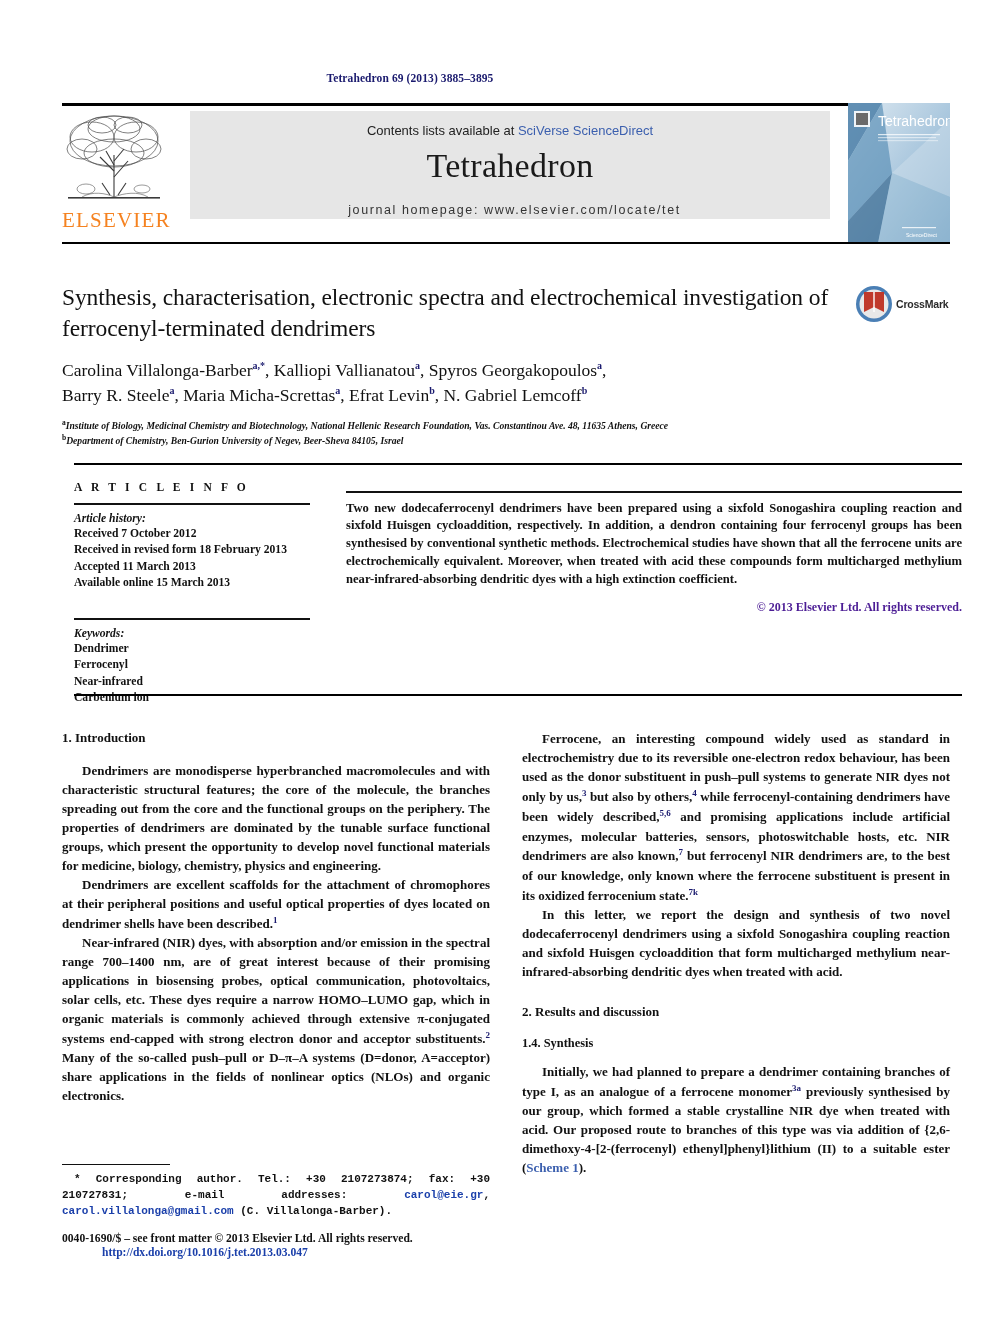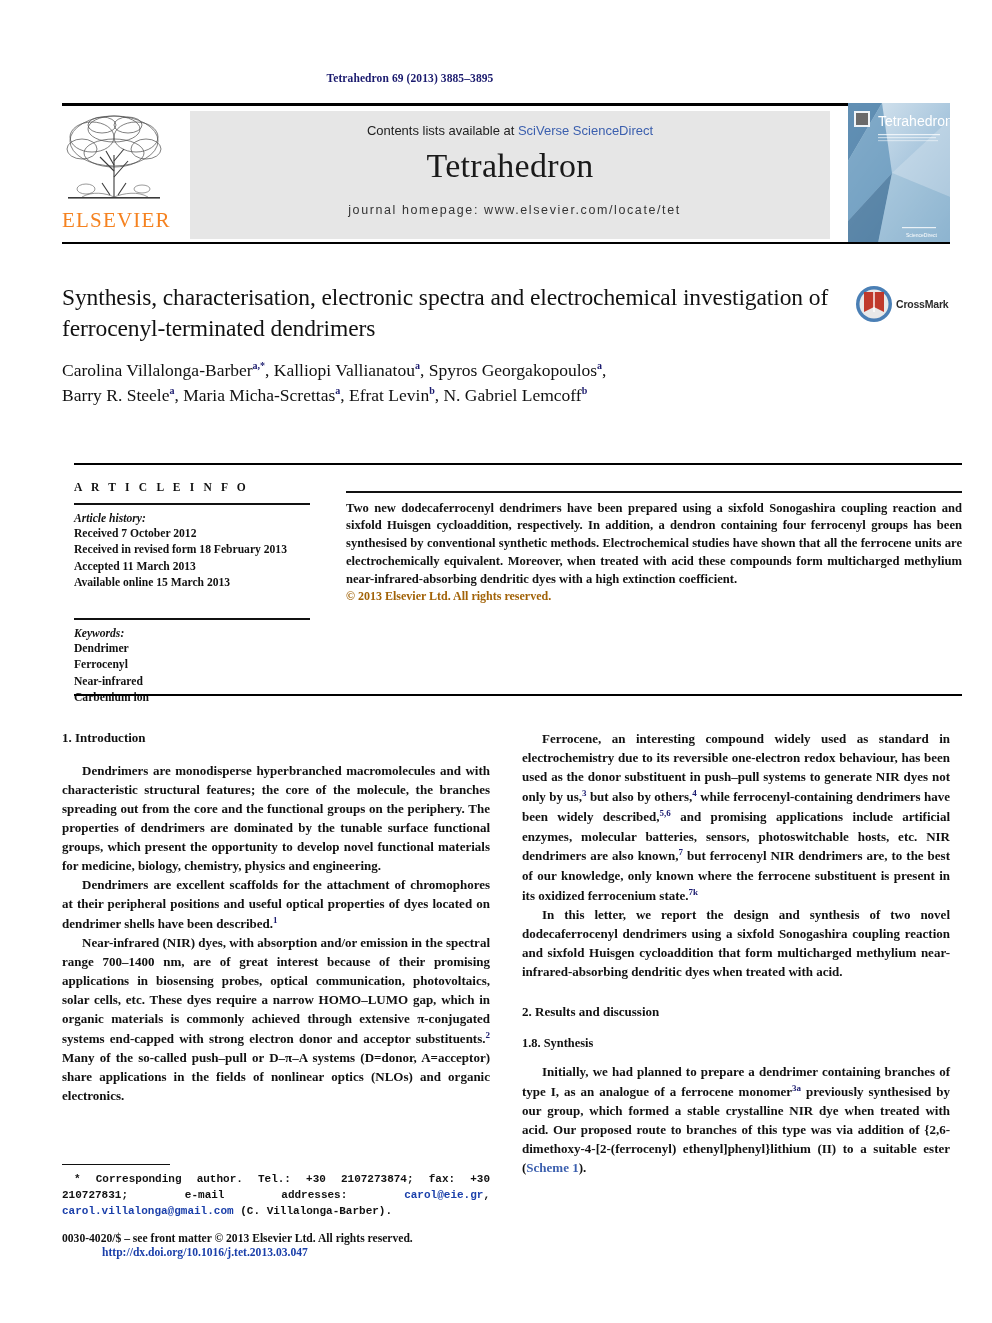--- a/index.html
+++ b/index.html
@@ -70,21 +70,21 @@
     color: #F58220;
     text-align: center;
     width: 108px;
     margin-top: 1px;
   }
   .center-panel {
     position: absolute;
     left: 128px;
     top: 8px;
     width: 640px;
-    height: 128px;
+    height: 108px;
     background: #e6e6e6;
   }
   .contents-line {
     text-align: center;
     font-family: "Liberation Sans", sans-serif;
     font-size: 13px;
     color: #222;
     padding-top: 12px;
   }
   .contents-line .sd-link {
@@ -252,24 +252,26 @@
   .info-gap { height: 17px; }
   .abstract-text {
     font-family: "Liberation Serif", serif;
     font-size: 12.6px;
     font-weight: bold;
     line-height: 1.42;
     text-align: justify;
     color: #111;
   }
   .copyright {
+    margin-top: 11px;
+    text-align: right;
     font-family: "Liberation Serif", serif;
     font-size: 12px;
     font-weight: bold;
-    color: #a16207;
+    color: #4c1d95;
   }
 
   
   .col {
     position: absolute;
     top: 718px;
     width: 428px;
     margin-top: 12px;
   }
   .col-left  { left: 62px; }
@@ -454,20 +456,22 @@
       </span><br>
       <span>
         <span>Barry R. Steele</span><sup>a</sup>,
         <span>Maria Micha-Screttas</span><sup>a</sup>,
         <span>Efrat Levin</span><sup>b</sup>,
         <span>N. Gabriel Lemcoff</span><sup>b</sup>
       </span>
     </div>
 
     <div class="affiliations">
+      <div><sup>a</sup><span>Institute of Biology, Medicinal Chemistry and Biotechnology, National Hellenic Research Foundation, Vas. Constantinou Ave. 48, 11635 Athens, Greece</span></div>
+      <div><sup>b</sup><span>Department of Chemistry, Ben-Gurion University of Negev, Beer-Sheva 84105, Israel</span></div>
     </div>
   </div>
 
   <div class="panel">
     <div class="panel-rule-top"></div>
 
     <div class="info-col">
       <div class="section-caps">A R T I C L E   I N F O</div>
       <div class="hr-thin short"></div>
       <div class="info-heading">Article history:</div>
@@ -497,29 +501,29 @@
     <h2 class="sec-head">1. Introduction</h2>
     <p class="body-text">Dendrimers are monodisperse hyperbranched macromolecules and with characteristic structural features; the core of the molecule, the branches spreading out from the core and the functional groups on the periphery. The properties of dendrimers are dominated by the tunable surface functional groups, which present the opportunity to develop novel functional materials for medicine, biology, chemistry, physics and engineering.</p>
     <p class="body-text">Dendrimers are excellent scaffolds for the attachment of chromophores at their peripheral positions and useful optical properties of dyes located on dendrimer shells have been described.<sup>1</sup></p>
     <p class="body-text">Near-infrared (NIR) dyes, with absorption and/or emission in the spectral range 700–1400 nm, are of great interest because of their promising applications in biosensing probes, optical communication, photovoltaics, solar cells, etc. These dyes require a narrow HOMO–LUMO gap, which in organic materials is commonly achieved through extensive π-conjugated systems end-capped with strong electron donor and acceptor substituents.<sup>2</sup> Many of the so-called push–pull or D–π–A systems (D=donor, A=acceptor) share applications in the fields of nonlinear optics (NLOs) and organic electronics.</p>
   </div>
 
   <div class="col col-right">
     <p class="body-text">Ferrocene, an interesting compound widely used as standard in electrochemistry due to its reversible one-electron redox behaviour, has been used as the donor substituent in push–pull systems to generate NIR dyes not only by us,<sup>3</sup> but also by others,<sup>4</sup> while ferrocenyl-containing dendrimers have been widely described,<sup>5,6</sup> and promising applications include artificial enzymes, molecular batteries, sensors, photoswitchable hosts, etc. NIR dendrimers are also known,<sup>7</sup> but ferrocenyl NIR dendrimers are, to the best of our knowledge, only known where the ferrocene substituent is present in its oxidized ferrocenium state.<sup>7k</sup></p>
     <p class="body-text">In this letter, we report the design and synthesis of two novel dodecaferrocenyl dendrimers using a sixfold Sonogashira coupling reaction and sixfold Huisgen cycloaddition that form multicharged methylium near-infrared-absorbing dendritic dyes when treated with acid.</p>
     <h2 class="sec-head" style="margin-top:22px">2. Results and discussion</h2>
-    <h3 class="sub-head">1.8. Synthesis</h3>
+    <h3 class="sub-head">1.4. Synthesis</h3>
     <p class="body-text">Initially, we had planned to prepare a dendrimer containing branches of type I, as an analogue of a ferrocene monomer<sup>3a</sup> previously synthesised by our group, which formed a stable crystalline NIR dye when treated with acid. Our proposed route to branches of this type was via addition of {2,6-dimethoxy-4-[2-(ferrocenyl) ethenyl]phenyl}lithium (II) to a suitable ester (<span class="ref-link">Scheme 1</span>).</p>
   </div>
 
   <div class="footnote">
     <div class="footnote-rule"></div>
     <div class="footnote-text">
       <span>* Corresponding author. Tel.: +30 2107273874; fax: +30 210727831; e-mail addresses: </span><span class="mail">carol@eie.gr</span><span>, </span><span class="mail">carol.villalonga@gmail.com</span><span> (C. Villalonga-Barber).</span>
     </div>
   </div>
 
   <div class="page-footer">
-    <div class="footer-line1">0030-4020/$ – see front matter © 2013 Elsevier Ltd. All rights reserved.</div>
+    <div class="footer-line1">0040-1690/$ – see front matter © 2013 Elsevier Ltd. All rights reserved.</div>
     <div class="footer-doi">http://dx.doi.org/10.1016/j.tet.2013.03.047</div>
   </div>
 
 </div>
 
 </body></html>

